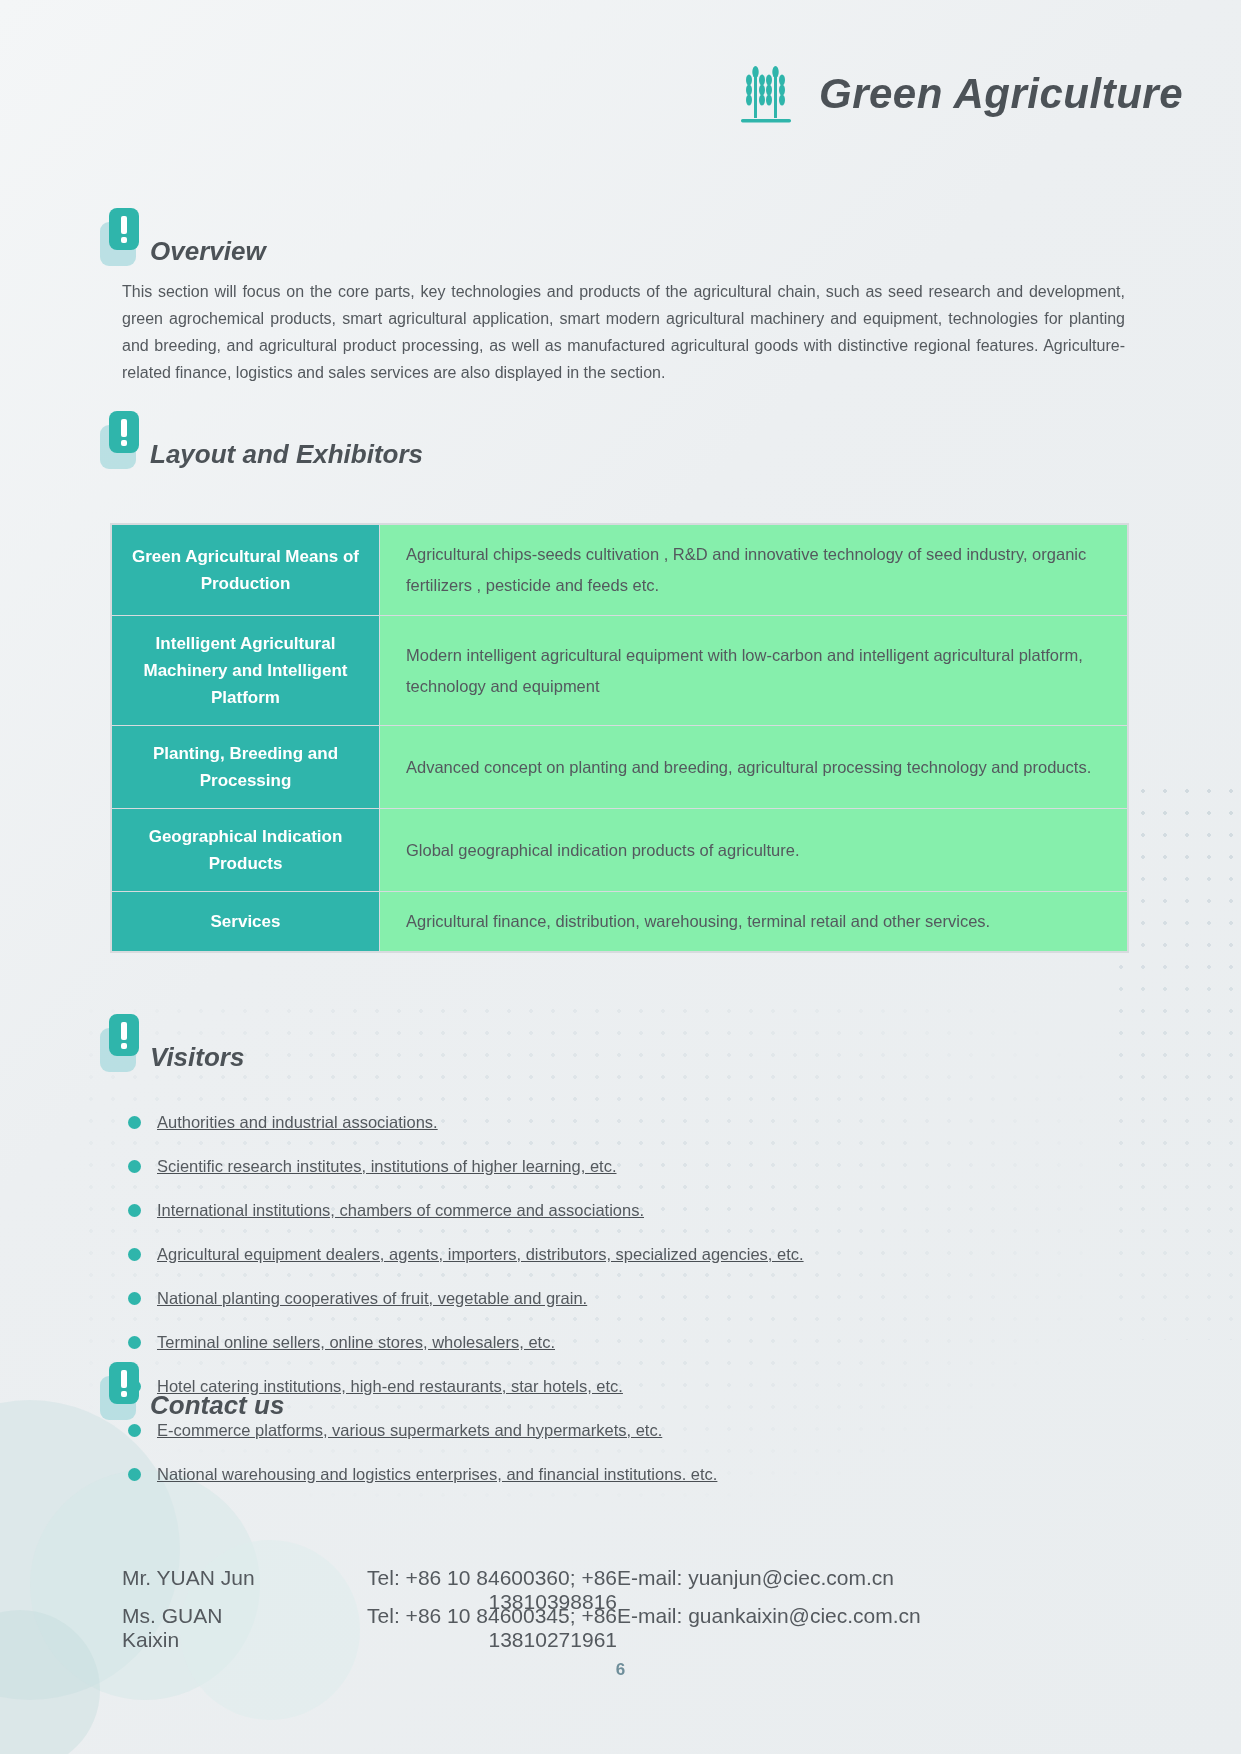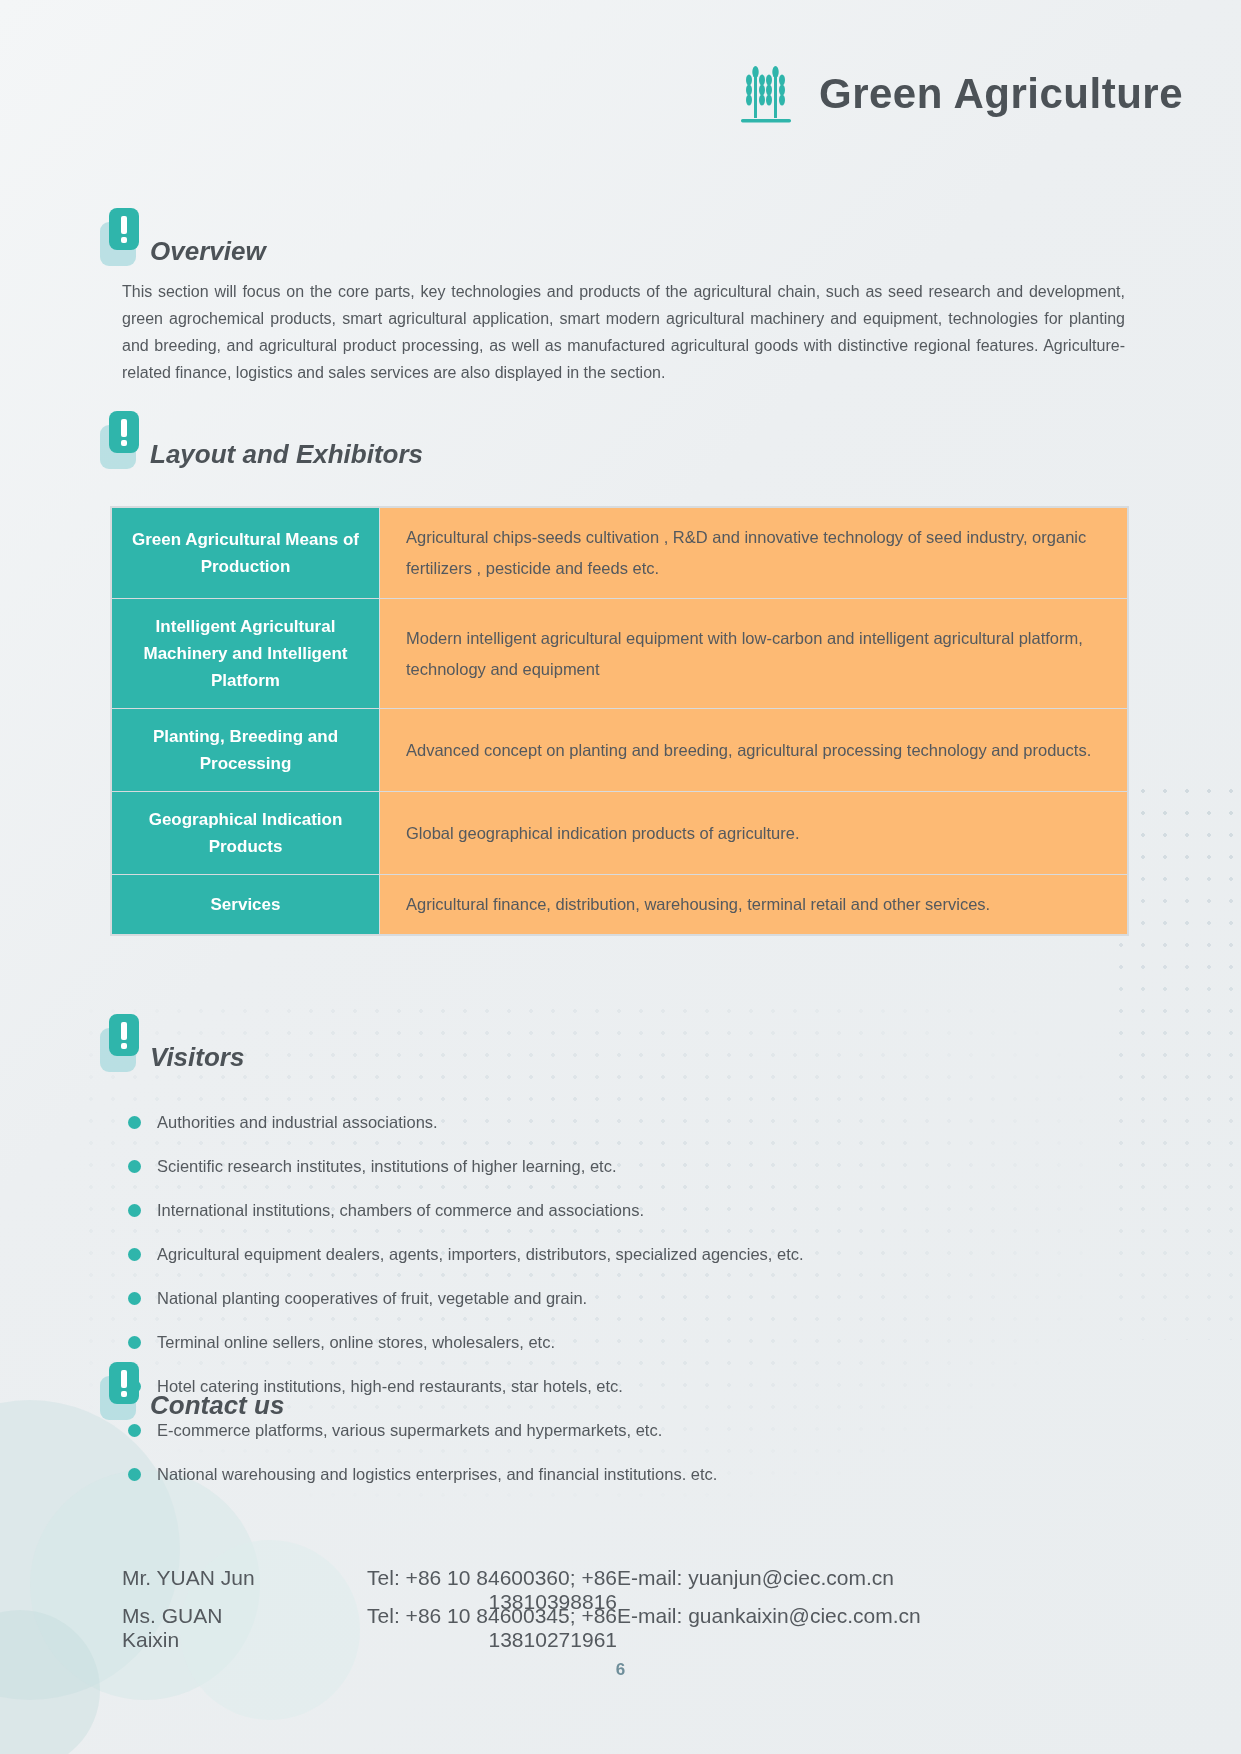--- a/index.html
+++ b/index.html
@@ -51,20 +51,21 @@
     top: 58px;
     right: 58px;
     display: flex;
     align-items: center;
     gap: 22px;
   }
   .wheat-icon { width: 62px; height: 72px; display: block; }
   .brand-title {
     font-size: 42px;
     font-weight: bold;
+    font-style: italic;
     color: #4c5257;
     letter-spacing: 0.5px;
     white-space: nowrap;
   }
 
   
   .section-head {
     position: absolute;
     display: flex;
     align-items: flex-end;
@@ -124,24 +125,24 @@
     font-size: 16px;
     line-height: 27px;
     text-align: justify;
     color: #54595e;
   }
 
   
   .layout-table {
     position: absolute;
     left: 111px;
-    top: 507px;
+    top: 524px;
     width: 1017px;
     border-collapse: collapse;
-    background: #fdba74;
+    background: #86efac;
     box-shadow: 0 0 0 1px #d7dbde;
   }
   .layout-table td {
     border: 1px solid #d7dbde;
     vertical-align: middle;
   }
   .layout-table td.cat {
     width: 243px;
     background: #2fb5ab;
     color: #ffffff;
@@ -160,20 +161,21 @@
 
   
   .visitor-list {
     position: absolute;
     left: 122px;
     top: 1100px;
     width: 960px;
     margin: 0;
     padding: 0;
     list-style: none;
+    text-decoration: underline;
   }
   .visitor-list li {
     display: flex;
     align-items: center;
     gap: 16px;
     height: 44px;
     font-size: 16.5px;
     color: #54595e;
   }
   .v-bullet {

